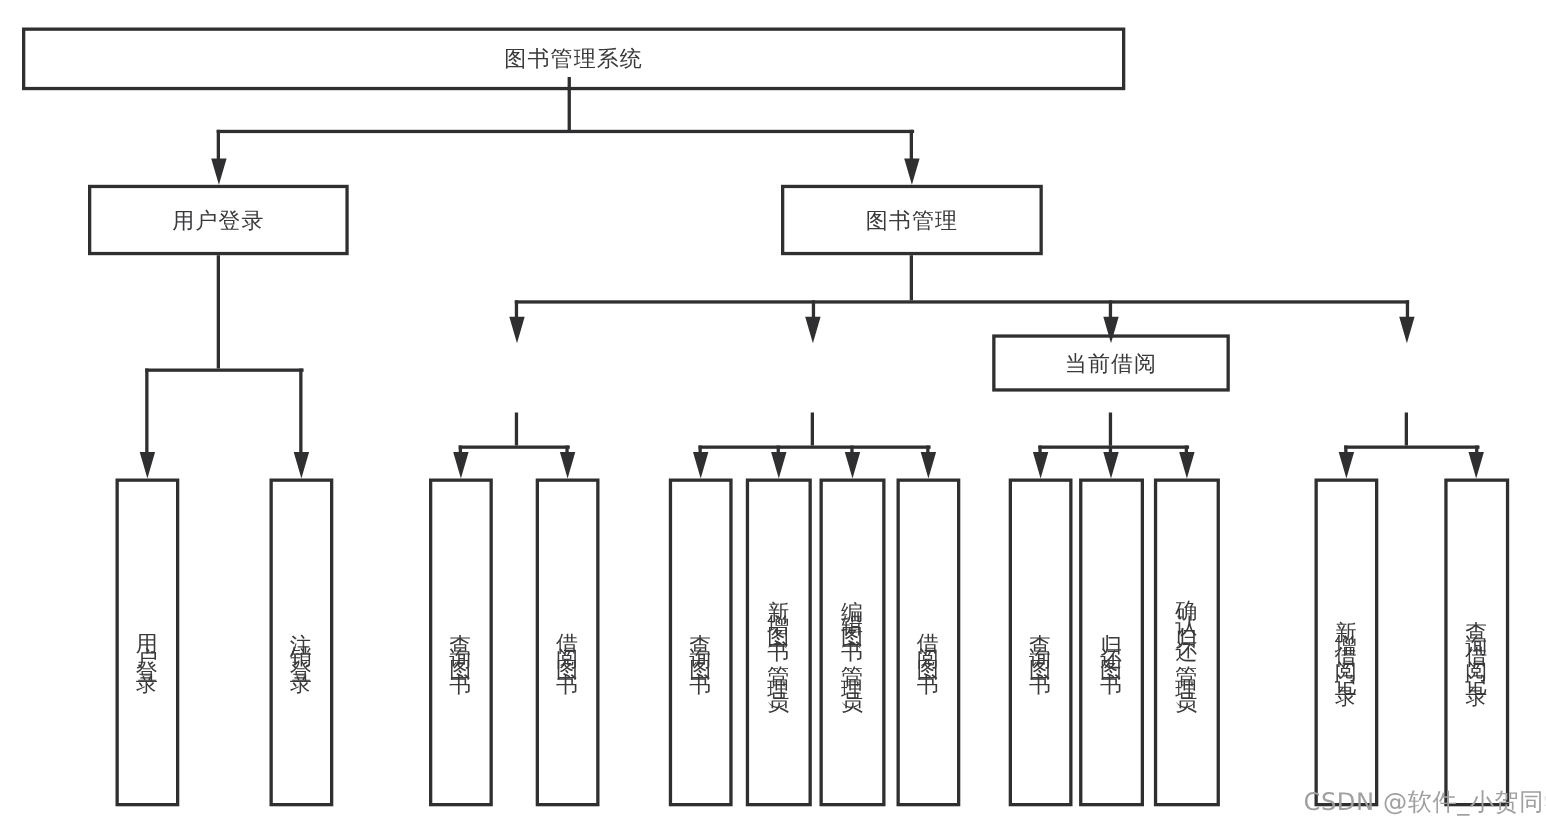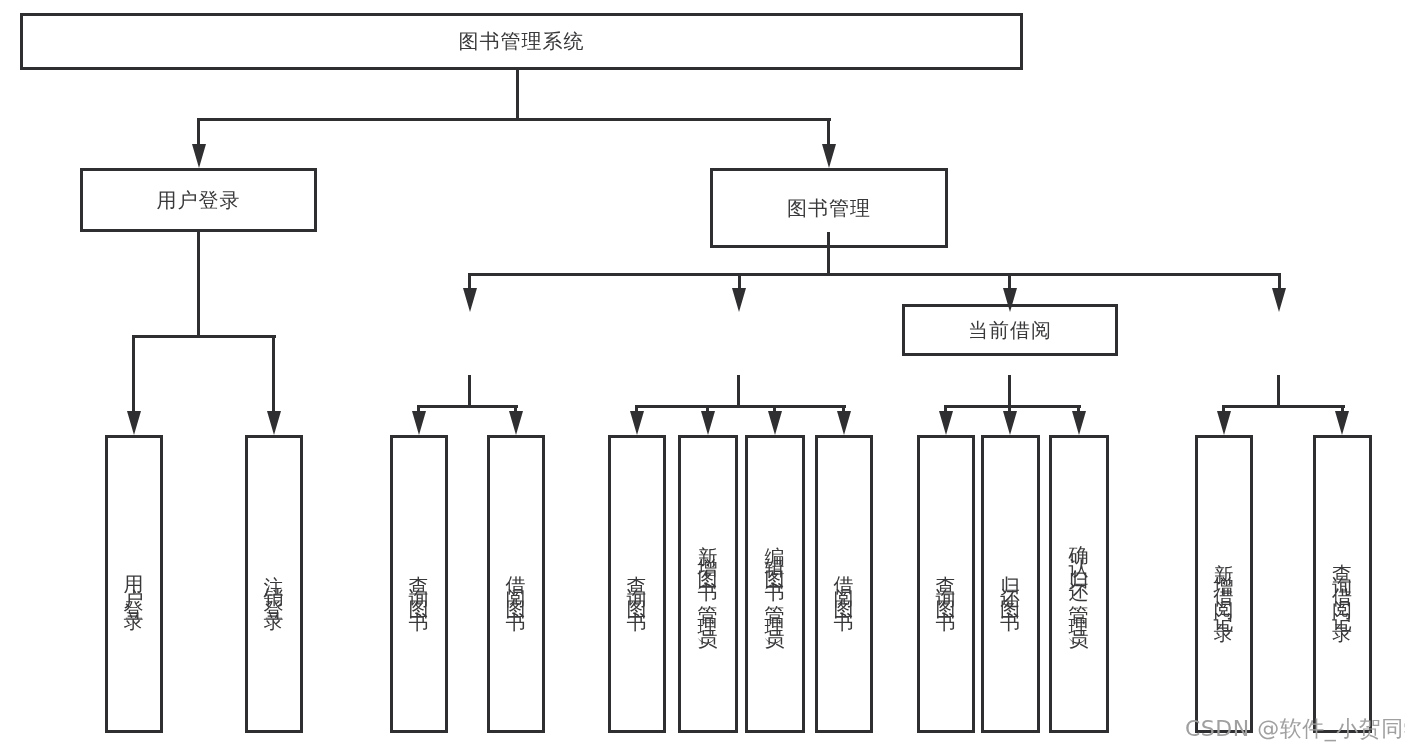--- a/index.html
+++ b/index.html
@@ -33,24 +33,24 @@
   .watermark{
     position:absolute;left:1185px;top:714px;z-index:10;
     font-size:22px;color:var(--wm);white-space:nowrap;letter-spacing:0.5px;
   }
 </style>
 </head>
 <body>
 
 <div id="canvas">
 
-  <div class="box hbox" style="left:20px;top:13px;width:1003px;height:57px">图书管理系统</div>
+  <div class="box hbox" style="left:20px;top:25px;width:1003px;height:57px">图书管理系统</div>
 
   <div class="box hbox" style="left:80px;top:168px;width:237px;height:64px">用户登录</div>
-  <div class="box hbox" style="left:710px;top:168px;width:238px;height:80px">图书管理</div>
+  <div class="box hbox" style="left:710px;top:168px;width:238px;height:64px">图书管理</div>
 
   <div class="box hbox" style="left:902px;top:304px;width:216px;height:52px">当前借阅</div>
 
   <div class="box vbox" style="left:105px;top:435px;width:58px;height:298px">用户登录</div>
   <div class="box vbox" style="left:245px;top:435px;width:58px;height:298px">注销登录</div>
 
   <div class="box vbox" style="left:390px;top:435px;width:58px;height:298px">查询图书</div>
   <div class="box vbox" style="left:487px;top:435px;width:58px;height:298px">借阅图书</div>
 
   <div class="box vbox" style="left:608px;top:435px;width:58px;height:298px">查询图书</div>

